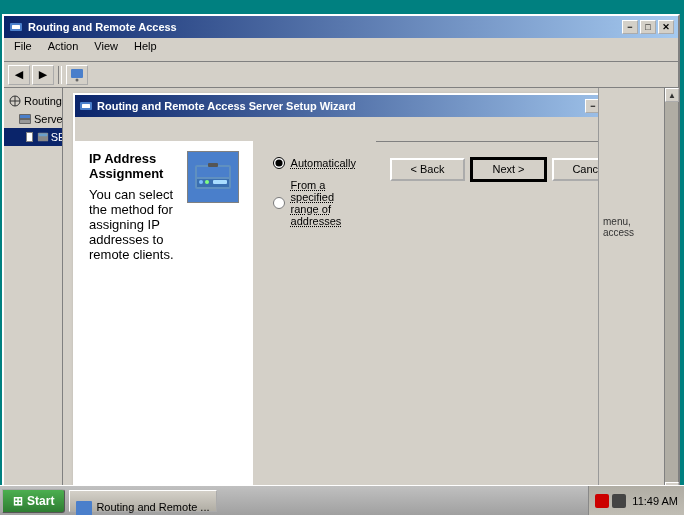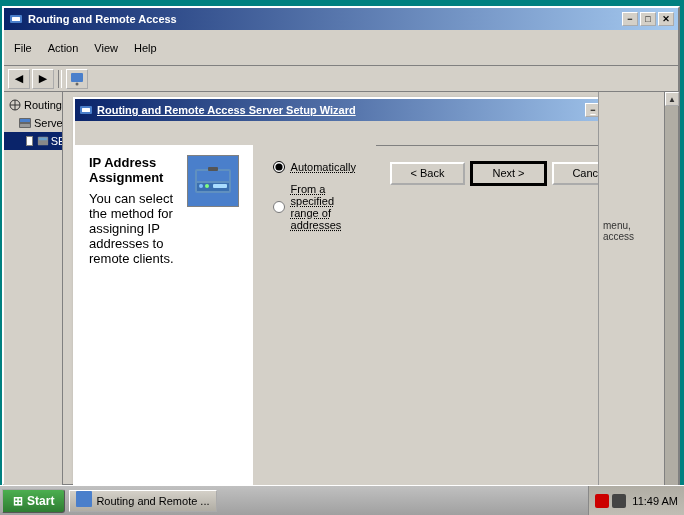--- a/index.html
+++ b/index.html
@@ -44,23 +44,23 @@
     .taskbar-middle {
       flex: 1;
       display: flex;
       gap: 3px;
       padding: 0 4px;
     }
     .taskbar-item {
       height: 22px;
       background: linear-gradient(to bottom, #d4d0c8, #b0ada4);
       border: 1px outset #fff;
-      padding: 4px 6px;
-      display: flex;
-      align-items: flex-end;
+      padding: 10px 6px;
+      display: flex;
+      align-items: flex-start;
       gap: 4px;
       font-size: 11px;
       cursor: pointer;
     }
     .taskbar-item-icon {
       width: 16px;
       height: 16px;
       background: #4a7fcb;
       border-radius: 1px;
     }
@@ -75,21 +75,21 @@
     }
     .taskbar-icons {
       display: flex;
       gap: 3px;
       align-items: center;
     }
 
     
     .main-window {
       position: absolute;
-      top: 6px;
+      top: 14px;
       left: 2px;
       width: 678px;
       height: 480px;
       background: #d4d0c8;
       border: 2px solid #fff;
       border-bottom-color: #808080;
       border-right-color: #808080;
     }
     .title-bar {
       height: 22px;
@@ -124,25 +124,24 @@
       display: flex;
       align-items: center;
       justify-content: center;
       font-size: 9px;
       cursor: pointer;
       color: #000;
     }
 
     
     .menu-bar {
-      height: 36px;
+      height: 24px;
       background: #d4d0c8;
       border-bottom: 1px solid #808080;
       display: flex;
-      align-items: center;
       padding: 0 2px;
       gap: 0;
     }
     .menu-item {
       padding: 2px 8px;
       font-size: 11px;
       cursor: pointer;
     }
 
     
@@ -241,21 +240,20 @@
     }
     .wizard-title-bar {
       height: 22px;
       background: linear-gradient(to right, #0a246a, #a6caf0);
       display: flex;
       align-items: center;
       padding: 0 4px;
       color: white;
       font-size: 11px;
       font-weight: bold;
-      text-decoration: underline;
     }
     .wizard-title-icon {
       width: 14px;
       height: 14px;
       margin-right: 4px;
     }
     .wizard-title-text { flex: 1; }
     .wizard-title-btns {
       display: flex;
       gap: 2px;

